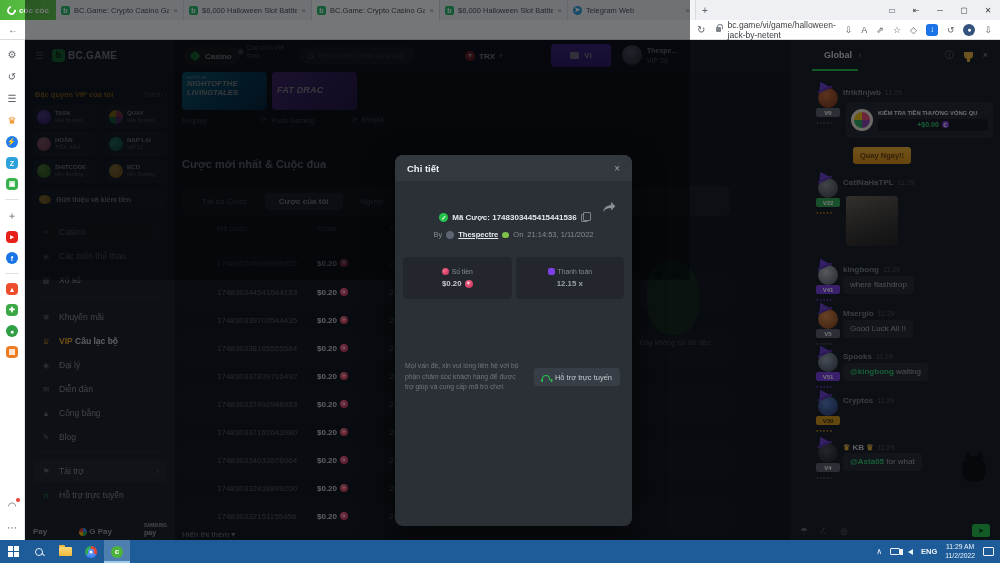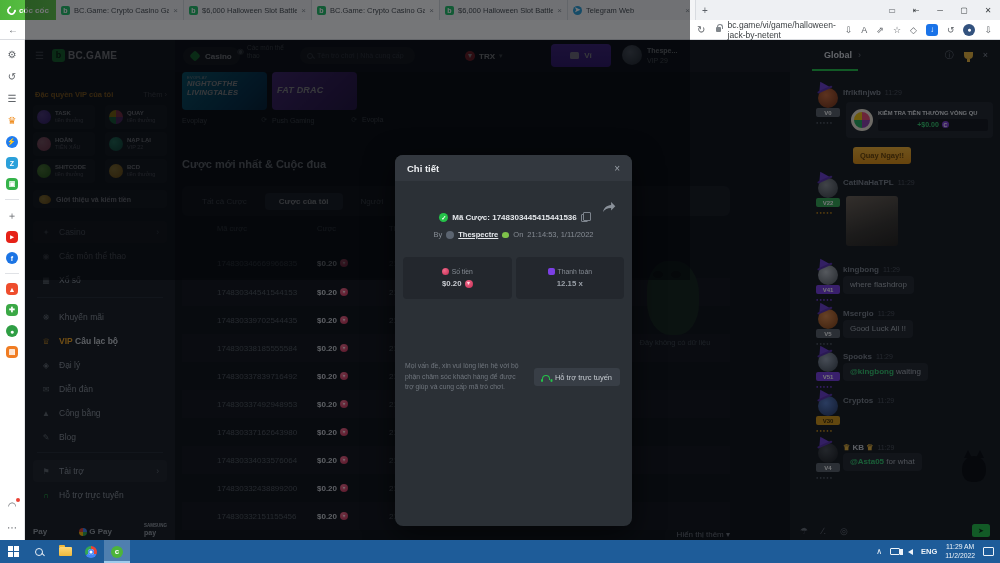--- a/index.html
+++ b/index.html
@@ -146,21 +146,21 @@
   .c-id { width:135px; padding-left:35px; color:#51575f; }
   .c-am { width:72px; color:#c9ccd2; font-weight:bold; display:flex; align-items:center; gap:3px; }
   .c-tm { width:52px; color:#51575f; }
   .c-po { width:60px; color:#51575f; }
   .c-pf { width:80px; text-align:right; font-weight:bold; display:flex; justify-content:flex-end; align-items:center; gap:3px; }
   .neg { color:#d2622e;font-style:italic; } .pos { color:#4db311; }
   .coin { width:8px; height:8px; border-radius:50%; background:radial-gradient(circle at 35% 30%,#f06a8a,#c42b52);
           flex:0 0 auto; position:relative; }
   .coin:after { content:''; position:absolute; left:2.5px; top:2.5px; width:3px; height:3px; background:#ffd9e2;
                 clip-path:polygon(0 0,100% 0,50% 100%); }
-  .showmore { left:157px; top:490px; width:548px; text-align:right; font-size:8px; color:#6b7179; }
+  .showmore { left:157px; top:490px; width:548px; text-align:left; font-size:8px; color:#6b7179; }
 
   
   .croc { left:612px; top:215px; width:72px; height:88px; }
   .crocbody { position:absolute; left:10px; top:6px; width:52px; height:74px; border-radius:40% 45% 42% 45%;
               background:#15251c; }
   .croceye { position:absolute; width:10px; height:7px; border-radius:50%; background:#0c1410; top:16px; }
   .emptytxt { left:595px; top:298px; width:110px; text-align:center; font-size:7.5px; color:#3d434b; }
 
   
   .chat { left:765px; top:0; width:210px; height:500px; background:#171b21; }

